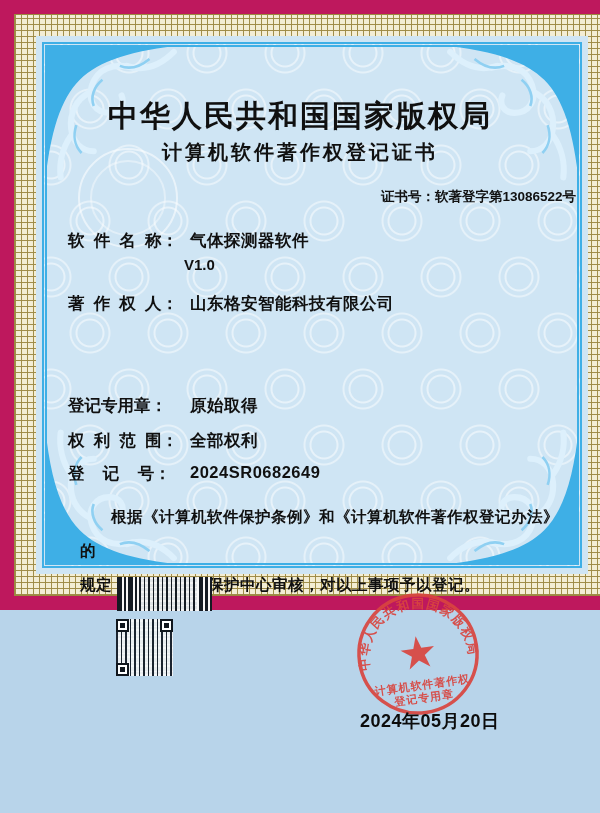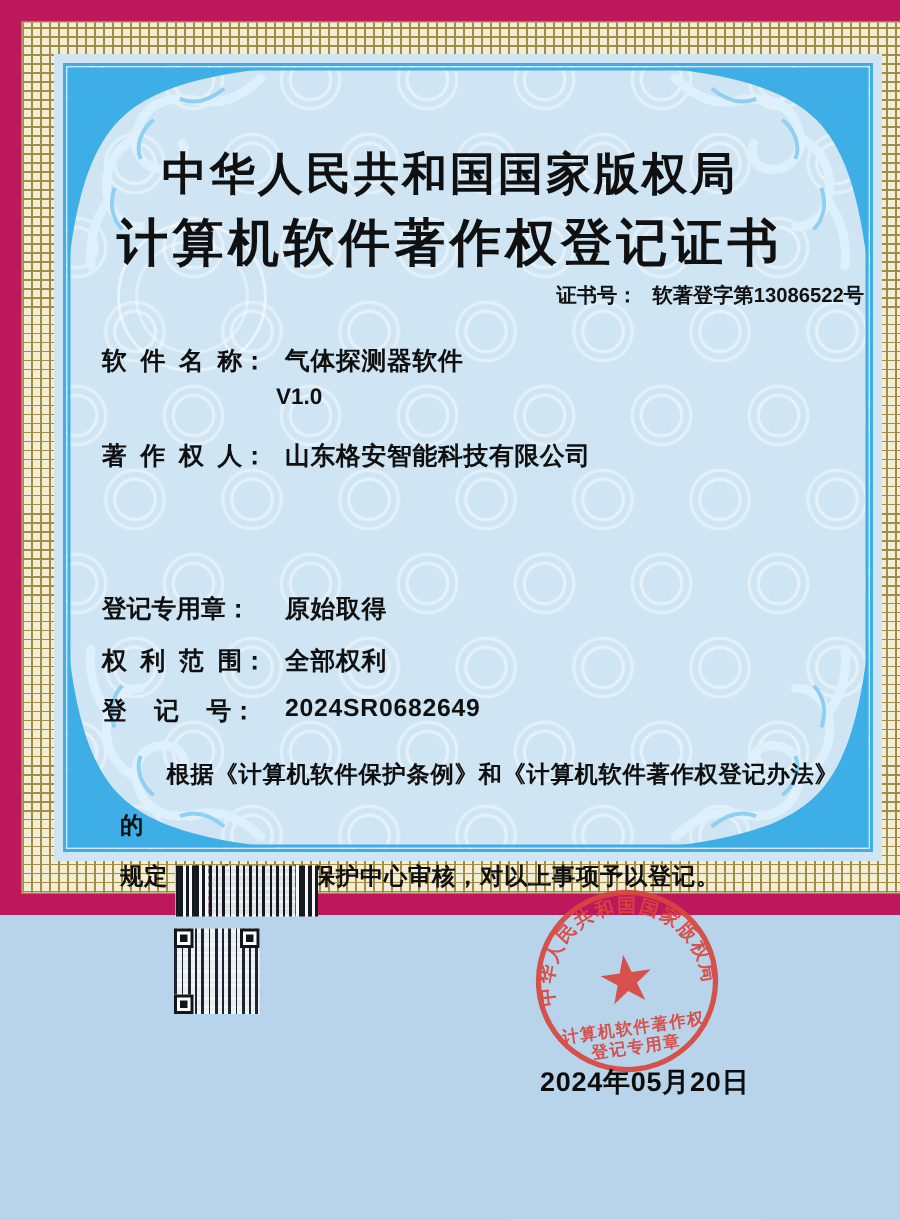--- a/index.html
+++ b/index.html
@@ -48,28 +48,28 @@
     border:2px solid rgba(255,255,255,.4);}
 
   
   .authority-title{
     position:absolute;top:96px;left:0;width:600px;text-align:center;
     font-size:30px;font-weight:900;color:#101010;letter-spacing:2px;
     font-family:"Liberation Serif","DejaVu Serif",serif;
   }
   .doc-title{
     position:absolute;top:139px;left:0;width:600px;text-align:center;
-    font-size:34px;font-weight:900;color:#101010;letter-spacing:3px;
+    font-size:20px;font-weight:900;color:#101010;letter-spacing:3px;
     font-family:"Liberation Serif","DejaVu Serif",serif;
   }
   .certno-row{
     position:absolute;top:188px;right:48px;
     font-size:13.5px;font-weight:800;color:#111;
   }
-  .certno-row .lbl{margin-right:10px;}
+  .certno-row .lbl{}
 
   .row{position:absolute;left:68px;font-size:16.5px;font-weight:800;color:#101010;}
   .row .lbl{display:inline-block;min-width:114px;white-space:pre;vertical-align:top;}
   .row .val{margin-left:8px;letter-spacing:.5px;}
   .version-line{position:absolute;left:184px;font-size:15px;font-weight:800;color:#101010;}
 
   .statement{
     position:absolute;left:80px;top:500px;width:480px;
     font-size:15.5px;font-weight:700;color:#101010;
     line-height:34px;letter-spacing:.5px;

